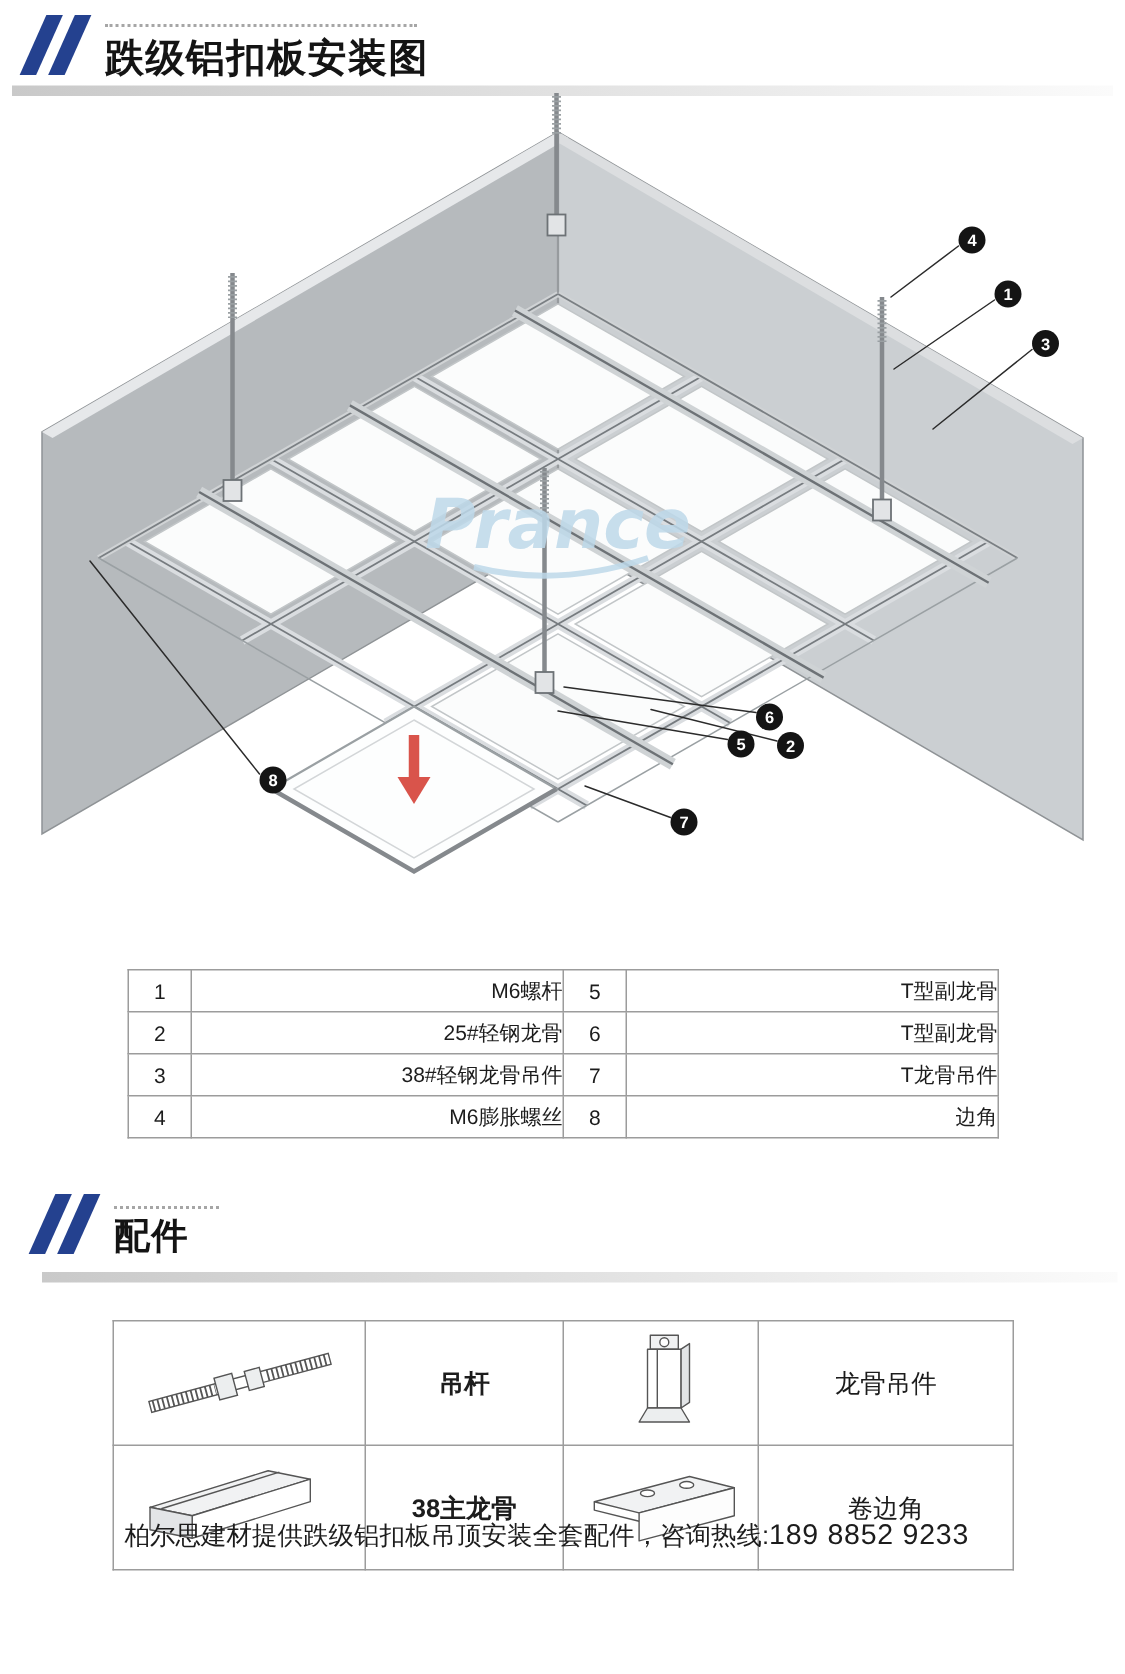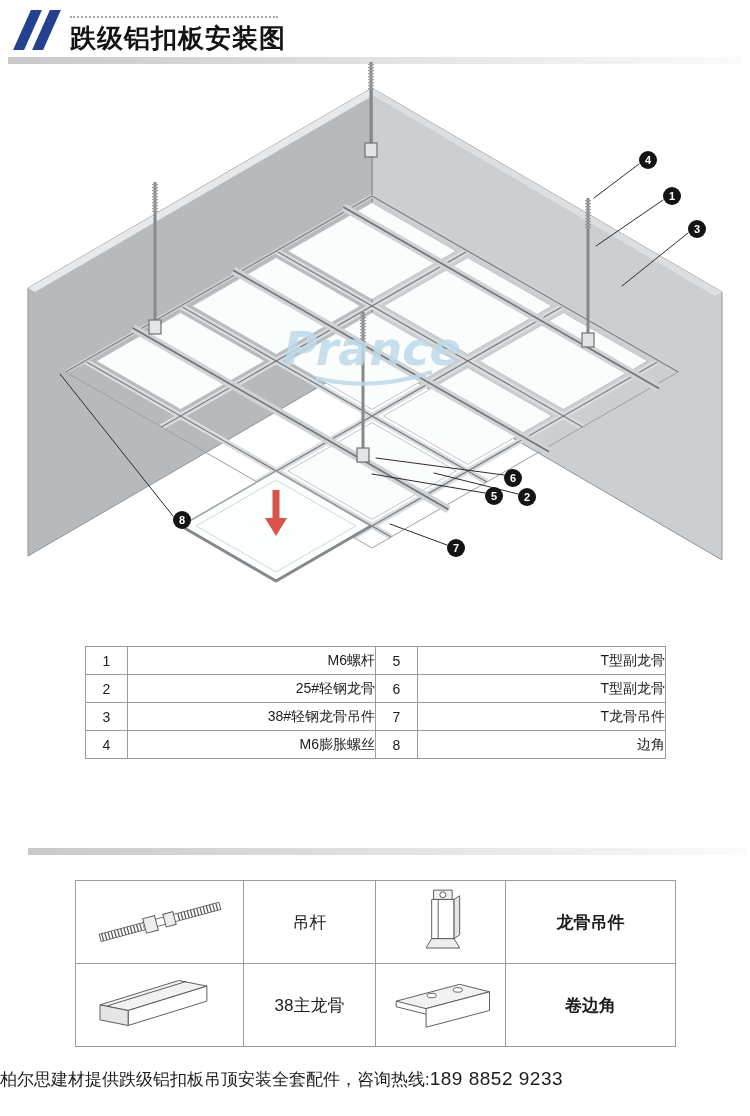--- a/index.html
+++ b/index.html
@@ -24,26 +24,26 @@
   table{border-collapse:collapse}
   .parts-table{position:absolute;top:646px;left:85px;background:#fff}
   .parts-table td{border:1px solid #9c9c9c;height:28px;font-size:14px;color:#1c1c1c}
   .parts-table td.num{width:42px;text-align:center}
   .parts-table td.label{width:248px;padding-left:14px;text-align:right}
 
   
   .acc-table{position:absolute;top:880px;left:75px;background:#fff}
   .acc-table td{border:1px solid #9c9c9c;height:83px;text-align:center;vertical-align:middle}
   .acc-table td.img-a{width:168px}
-  .acc-table td.lab-a{width:132px;font-size:17px;font-weight:normal}
+  .acc-table td.lab-a{width:132px;font-size:17px;font-weight:bold}
   .acc-table td.img-b{width:130px}
-  .acc-table td.lab-b{width:170px;font-size:17px;font-weight:bold}
-
-  
-  .footer{position:absolute;top:1068px;left:0;width:646px;text-align:left;font-size:17px;color:#1c1c1c}
+  .acc-table td.lab-b{width:170px;font-size:17px;font-weight:normal}
+
+  
+  .footer{position:absolute;top:1012px;left:0;width:646px;text-align:right;font-size:17px;color:#1c1c1c}
   .footer .phone{font-size:19px;letter-spacing:.5px}
 
   svg text.callout-num{fill:#ffffff;font-size:11px;font-weight:bold;font-family:"Liberation Sans",sans-serif}
   svg text.wm{font-family:"DejaVu Sans",sans-serif}
 </style>
 </head>
 <body>
 
 <div class="page">
 
@@ -226,20 +226,30 @@
       </tr>
       <tr>
         <td class="num">4</td>
         <td class="label">M6膨胀螺丝</td>
         <td class="num">8</td>
         <td class="label">边角</td>
       </tr>
     </tbody>
   </table>
 
+  <div class="sec-header" id="header-acc" style="top:796px;left:28px">
+    <div class="slashes">
+        <i></i>
+        <i></i>
+      </div>
+    <div class="ht">
+      <div class="dotted" style="width:70px"></div>
+      <div class="sec-title">配件</div>
+    </div>
+  </div>
   <div class="divider" style="top:848px;left:28px;width:717px"></div>
 
   <table class="acc-table">
     <tbody>
       <tr>
         <td class="img-a">
           <svg width="150" height="72" viewBox="0 0 160 76">
             <g transform="rotate(-15 80 40)" stroke="#555" fill="#fff">
               <rect x="14" y="36" width="132" height="8"></rect>
               <line x1="16" y1="40" x2="62" y2="40" stroke="#555" stroke-width="8" stroke-dasharray="1.3,2.2"></line>

